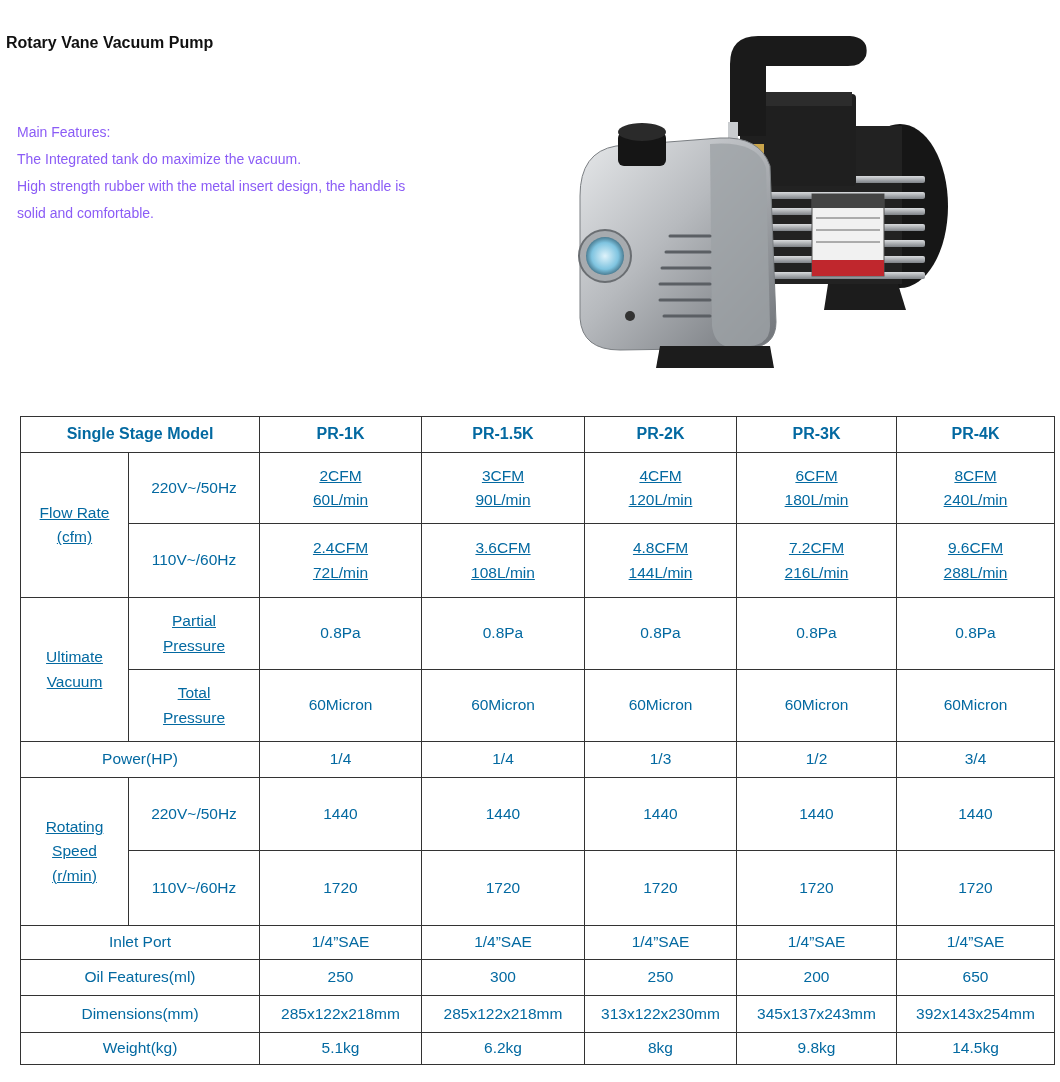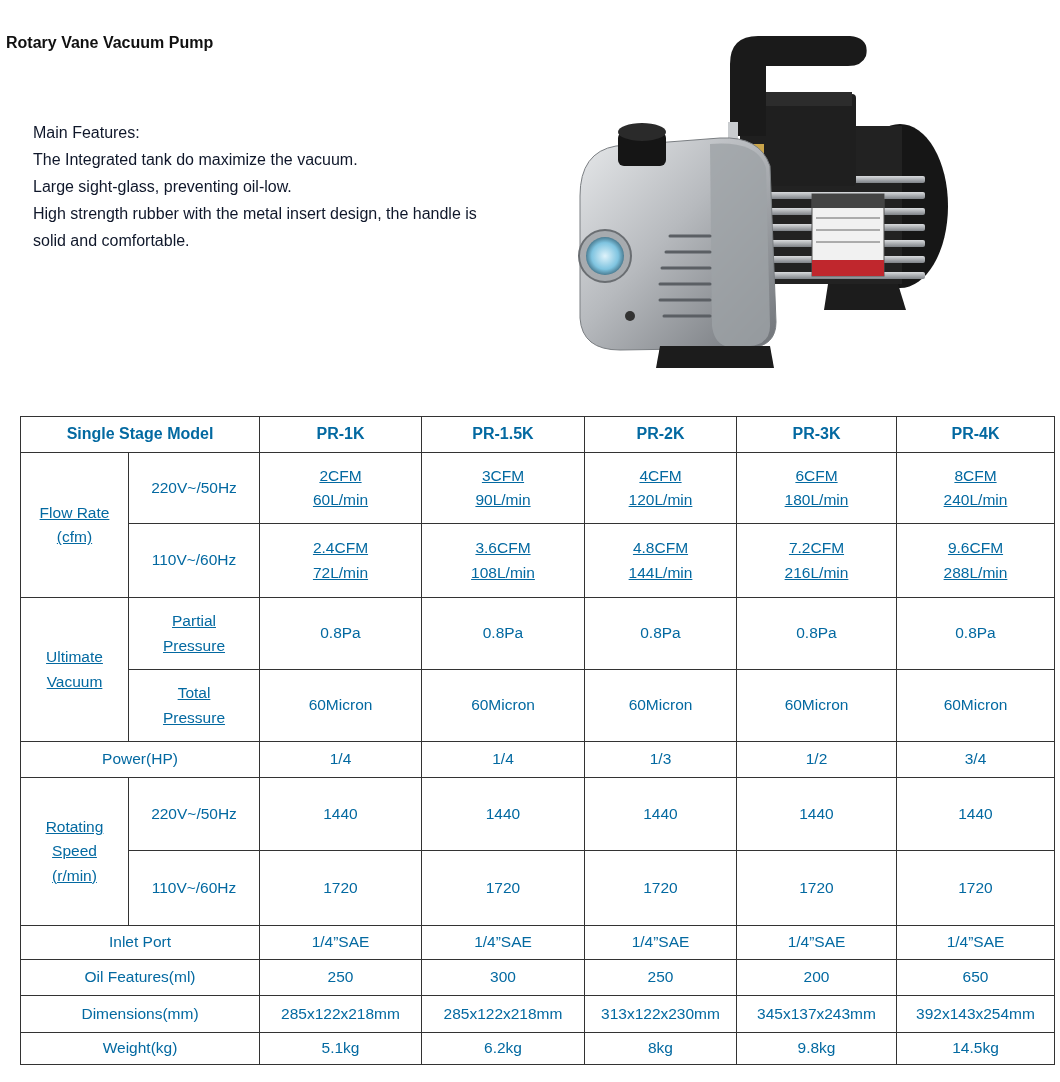--- a/index.html
+++ b/index.html
@@ -1,38 +1,37 @@
 <!DOCTYPE html>
 <html><head>
 <meta charset="utf-8">
 <style>
   html, body { margin: 0; padding: 0; background: #ffffff; }
   body { width: 1060px; height: 1082px; position: relative; overflow: hidden;
          font-family: "Liberation Sans", sans-serif; color: #1a1a1a; }
   .title { position: absolute; left: 6px; top: 34px; font-size: 16px; font-weight: bold; color: #111; letter-spacing: 0px; }
-  .features { position: absolute; left: 33px; top: 119px; width: 510px; font-size: 16px; line-height: 27px; color: #0f172a; }
+  .features { position: absolute; left: 17px; top: 119px; width: 510px; font-size: 14px; line-height: 27px; color: #8b5cf6; }
   .features div { white-space: nowrap; }
   .pump { position: absolute; left: 560px; top: 26px; width: 400px; height: 350px; }
 
   table.spec { position: absolute; left: 20px; top: 416px; width: 1034px; height: 648px;
                border-collapse: collapse; table-layout: fixed; font-size: 15.5px; color: #0369a1; }
   table.spec td { border: 1.5px solid #333; text-align: center; vertical-align: middle; padding: 0; line-height: 1.55; }
   table.spec td.hd { font-weight: bold; font-size: 16px; }
   .two { display: block; text-decoration: underline; }
   .gap { line-height: 2.05; }
 </style>
 </head>
 <body>
 
 <div class="title">Rotary Vane Vacuum Pump</div>
 
 <div class="features">
   <div>Main Features:</div>
   <div>The Integrated tank do maximize the vacuum.</div>
-  <div>Large sight-glass, preventing oil-low.</div>
   <div>High strength rubber with the metal insert design, the handle is</div>
   <div>solid and comfortable.</div>
 </div>
 
 <svg class="pump" viewBox="0 0 400 350" xmlns="http://www.w3.org/2000/svg">
   <defs>
     <linearGradient id="silver" x1="0" y1="0" x2="1" y2="1">
       <stop offset="0" stop-color="#e6e8ea"></stop>
       <stop offset="0.45" stop-color="#b7babe"></stop>
       <stop offset="1" stop-color="#6f7378"></stop>

